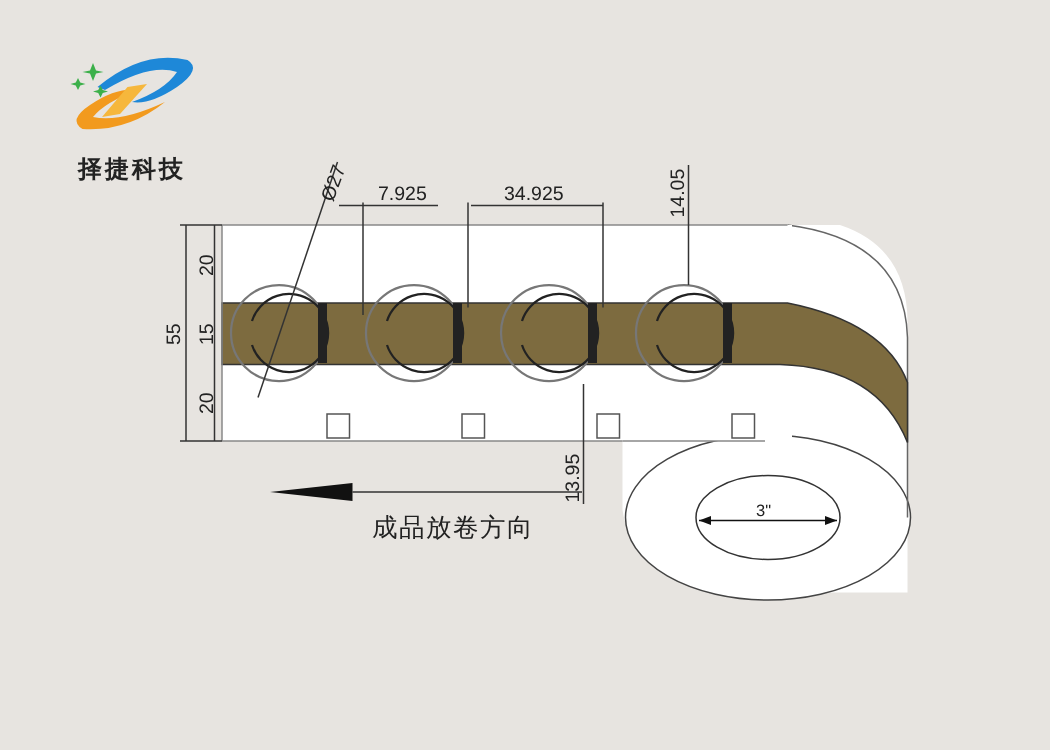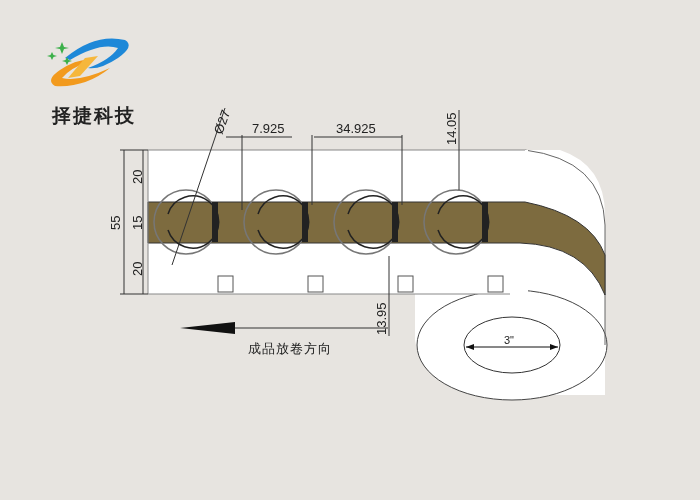--- a/index.html
+++ b/index.html
@@ -1,21 +1,21 @@
 <!DOCTYPE html>
 <html><head>
 <meta charset="utf-8">
 <style>
   html,body{margin:0;padding:0;}
   body{width:700px;height:500px;background:#e7e4e0;position:relative;overflow:hidden;font-family:"Liberation Sans","DejaVu Sans",sans-serif;}
   .logo{position:absolute;left:40px;top:28px;width:100px;height:100px;}
-  .logo-text{position:absolute;left:52px;top:103px;font-size:19px;font-weight:bold;color:#222;letter-spacing:2px;font-family:"DejaVu Sans",sans-serif;}
+  .logo-text{position:absolute;left:52px;top:103px;font-size:16px;font-weight:bold;color:#222;letter-spacing:2px;font-family:"DejaVu Sans",sans-serif;}
   svg.drawing{position:absolute;left:0;top:0;}
   .dim{font-family:"Liberation Sans",sans-serif;font-size:13px;fill:#222;}
-  .caption{position:absolute;left:248px;top:340px;font-size:13px;color:#222;font-family:"DejaVu Sans",sans-serif;letter-spacing:1px;}
+  .caption{position:absolute;left:248px;top:340px;font-size:17px;color:#222;font-family:"DejaVu Sans",sans-serif;letter-spacing:1px;}
 </style>
 </head>
 <body>
 
 <div class="logo">
   <svg width="100" height="80" viewBox="0 0 100 80">
     <path d="M25 30 Q55 5 85 12 Q95 18 78 30 Q60 42 48 40 Q70 32 78 20 Q60 14 30 32 Z" fill="#1e88d8"></path>
     <path d="M70 40 Q45 60 15 58 Q5 52 20 42 Q38 30 52 32 Q30 40 22 50 Q40 54 70 40 Z" fill="#f29a1e"></path>
     <path d="M45 30 L58 28 L40 48 L28 50 Z" fill="#f6b73c"></path>
     <path d="M22 14 L24 19 L29 20 L24 21 L22 26 L20 21 L15 20 L20 19 Z" fill="#3cb04a"></path>

